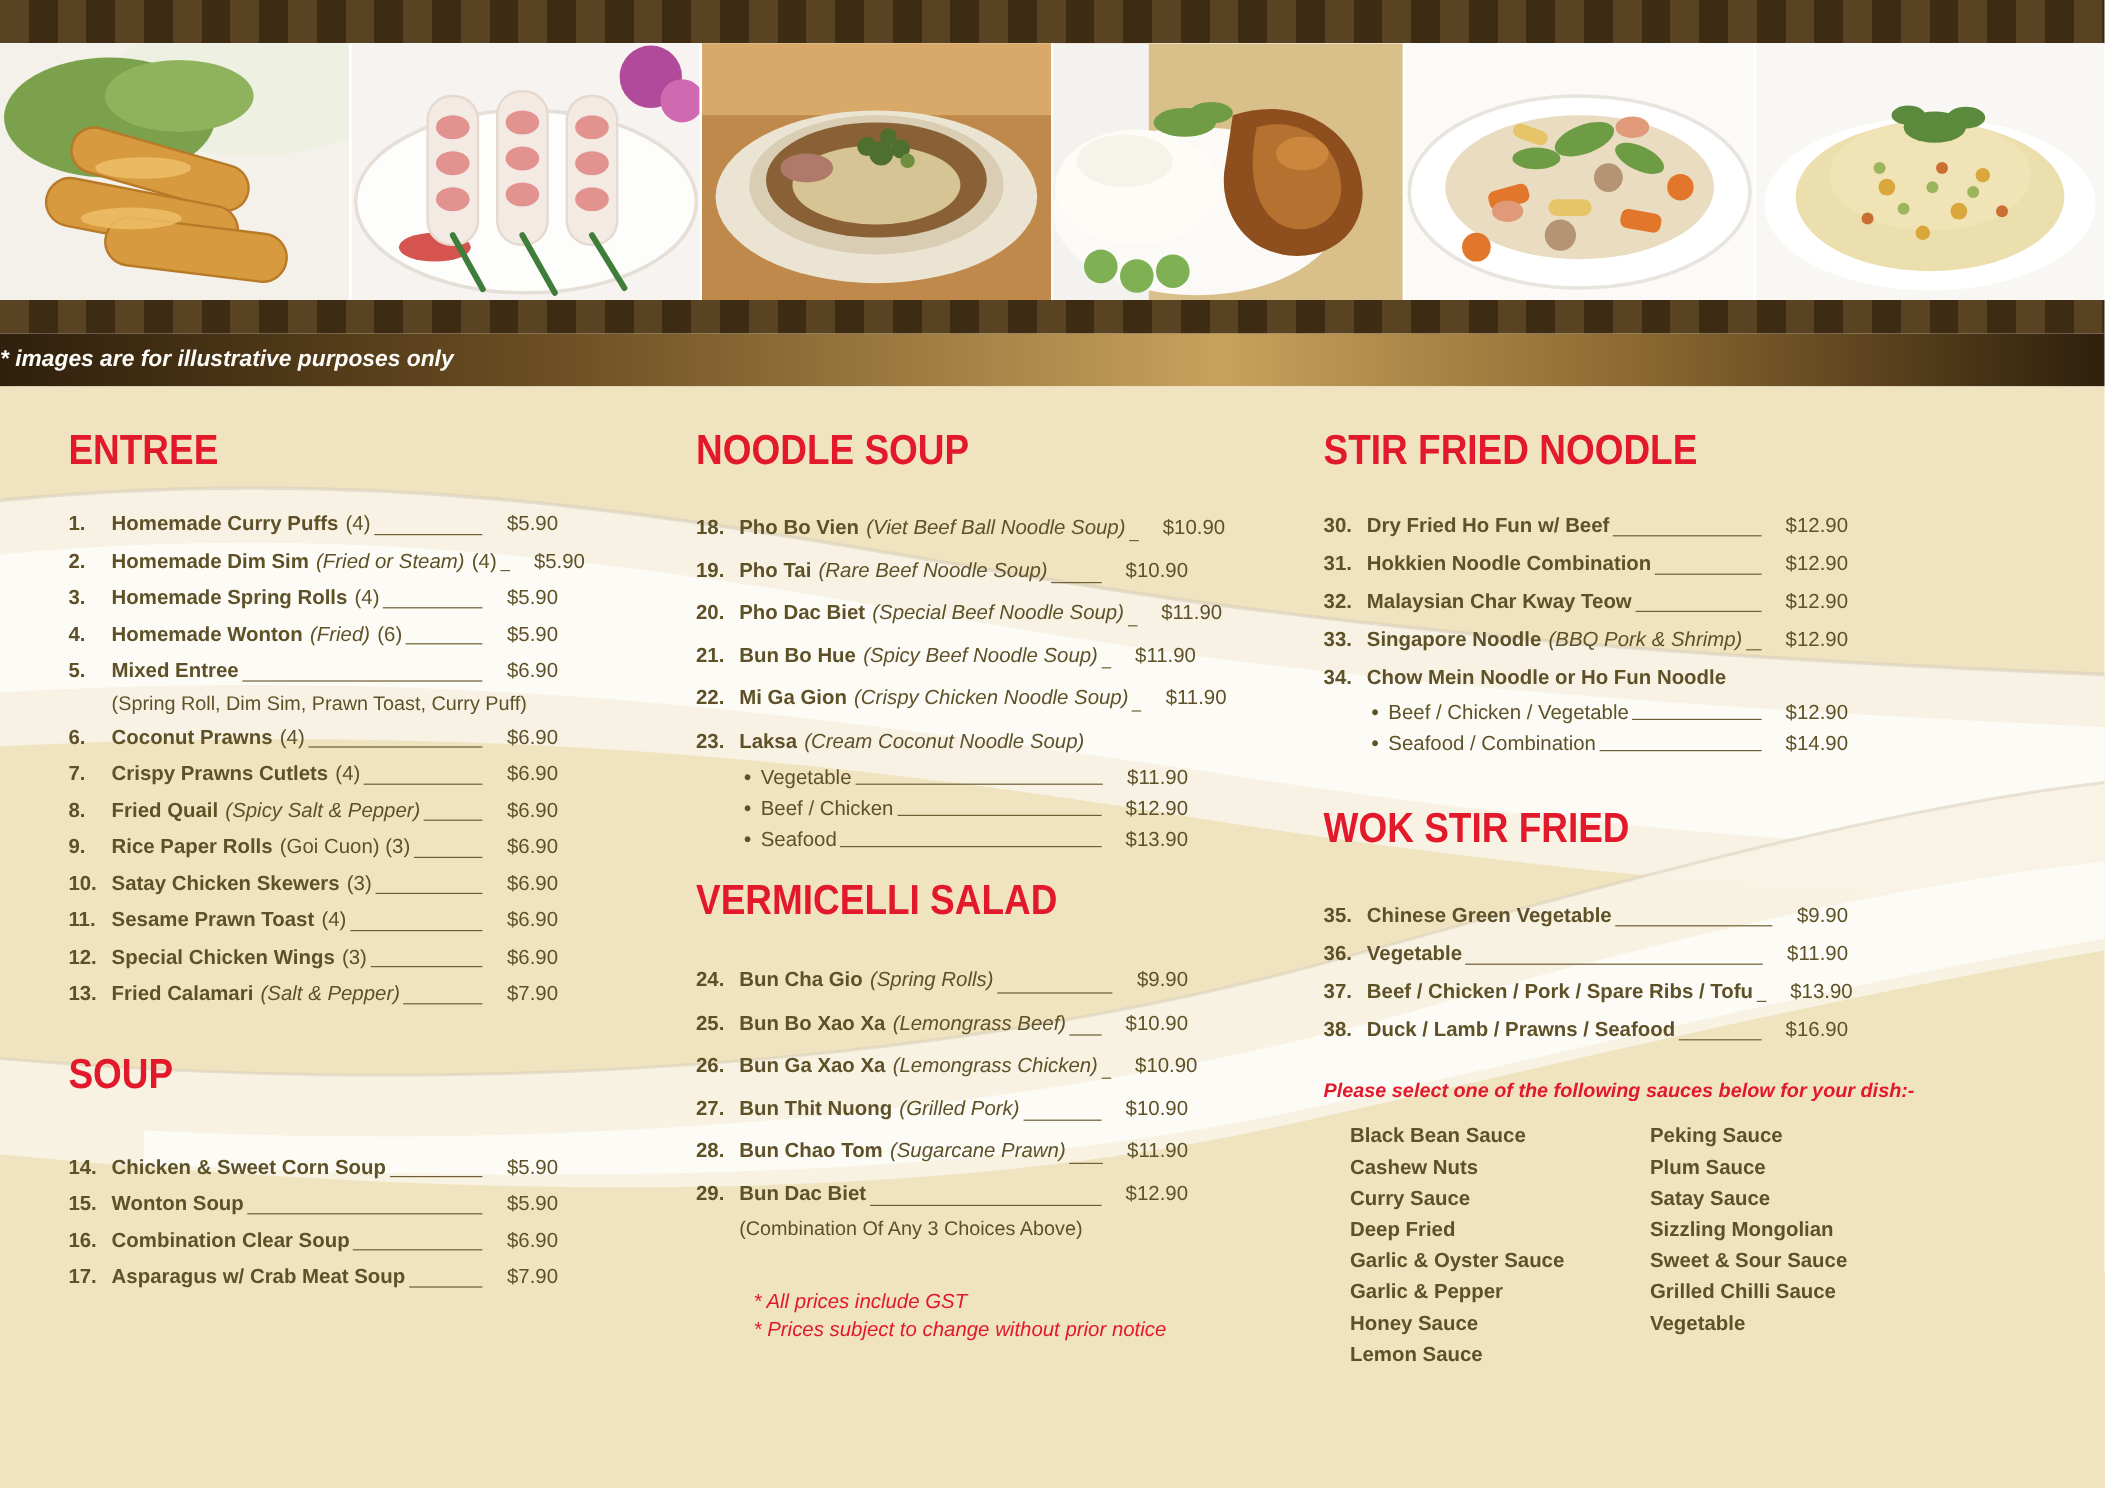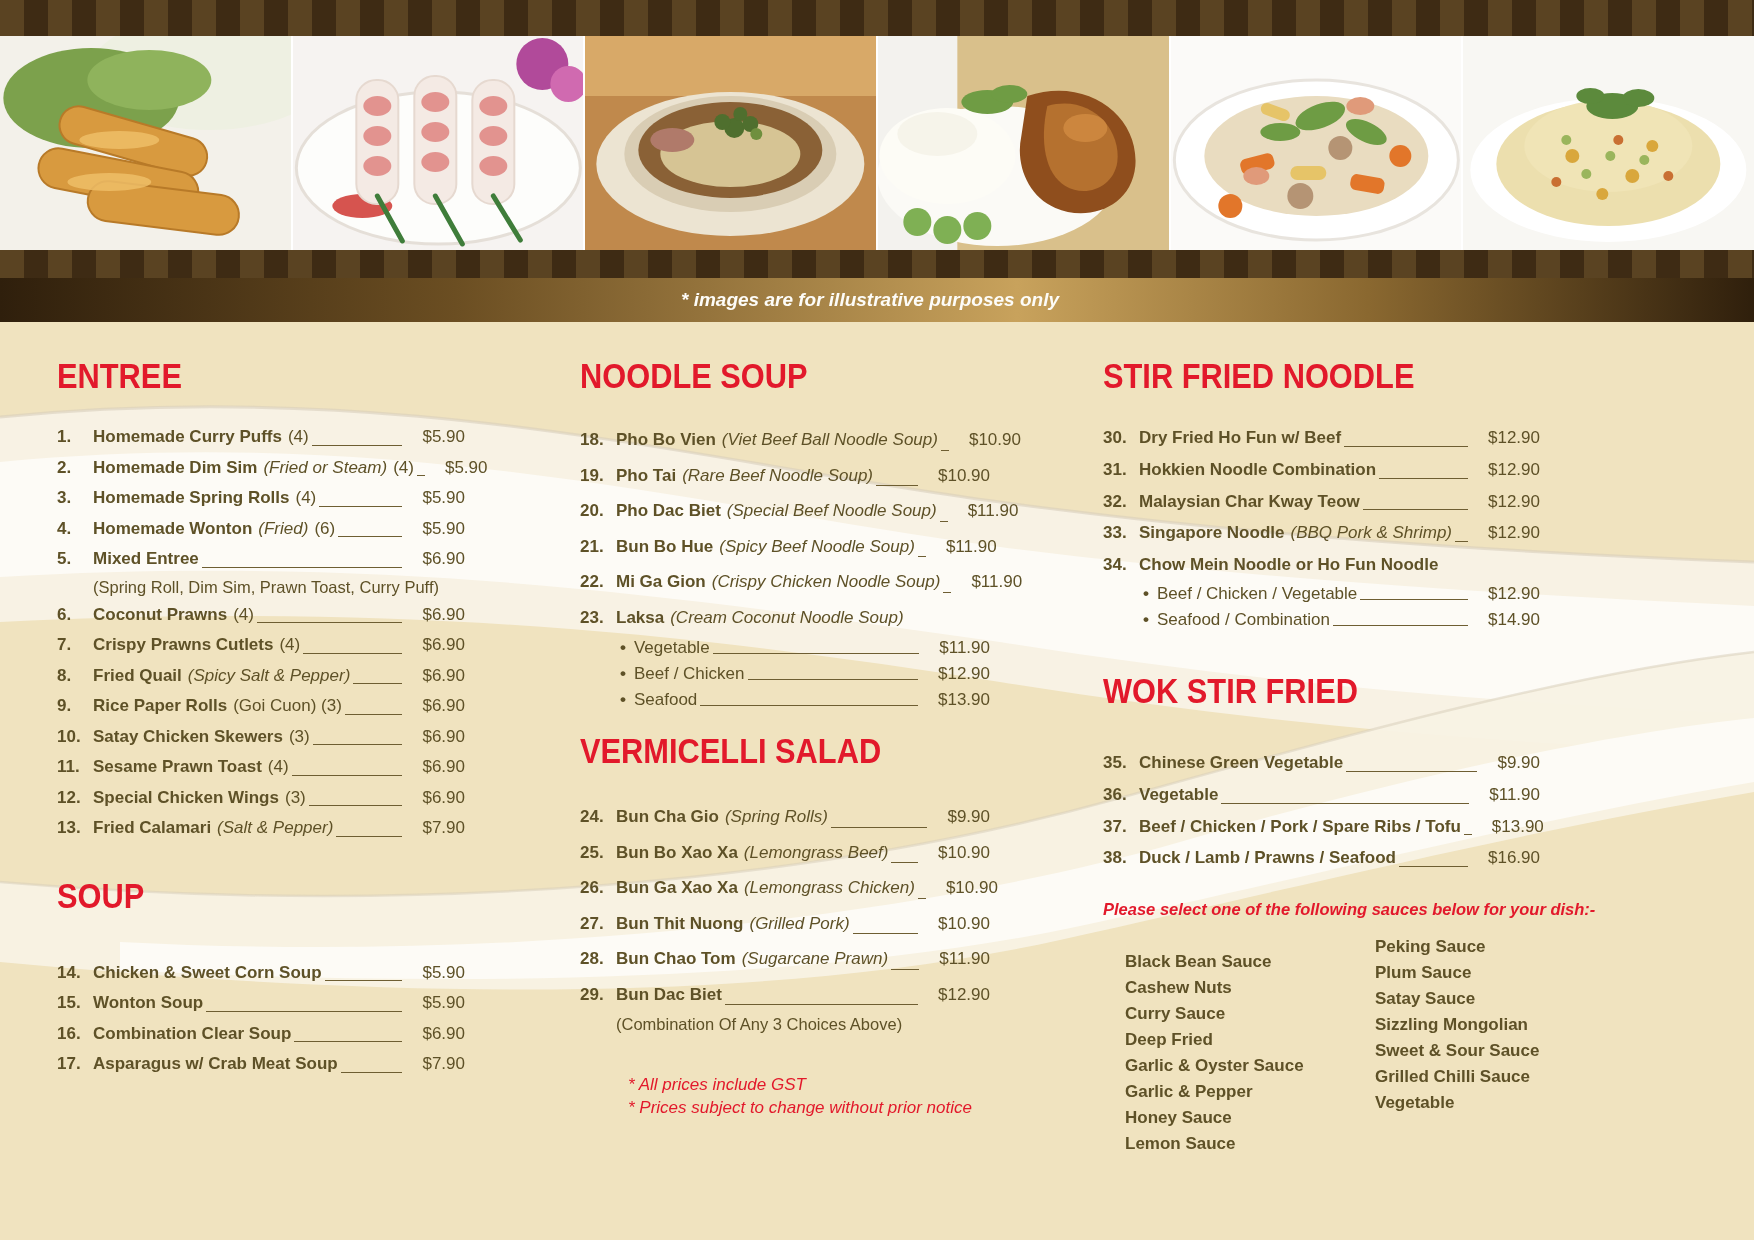--- a/index.html
+++ b/index.html
@@ -10,21 +10,21 @@
           background:repeating-linear-gradient(90deg,#5a4322 0 24px,#3e2b14 24px 48px);}
   .stripe-top{top:0;height:36px;}
   .stripe-mid{top:250px;height:28px;}
   
   .photos{position:absolute;top:36px;left:0;width:100%;height:214px;display:flex;gap:2px;background:#fff;}
   .photo{flex:1;overflow:hidden;}
   .photo svg{display:block;width:100%;height:100%;}
   
   .banner{position:absolute;top:278px;left:0;width:100%;height:44px;box-sizing:border-box;
           background:linear-gradient(90deg,#2f1f0c 0%,#6b4e22 26%,#c8a25c 58%,#8a6830 78%,#2f1f0c 100%);
-          display:flex;align-items:center;justify-content:center;padding-right:14px;}
+          display:flex;align-items:center;justify-content:flex-start;padding-right:14px;}
   .disclaimer{color:#fdfcf8;font-style:italic;font-weight:bold;font-size:19px;}
   
   .menu-body{position:absolute;top:322px;left:0;width:1754px;height:918px;background:#f0e3bf;}
   .waves{position:absolute;inset:0;width:100%;height:100%;}
   .menu-col{position:absolute;top:0;color:#5e5127;}
   .col1{left:57px;width:408px;--row:30.5px;}
   .col2{left:580px;width:410px;--row:35.5px;}
   .col3{left:1103px;width:437px;--row:31.8px;}
   .sec-title{font-size:35px;line-height:36px;font-weight:bold;color:#e2192b;margin:36px 0 28px;
              transform:scaleX(.88);transform-origin:left;white-space:nowrap;}
@@ -42,21 +42,21 @@
   .pr{margin-left:18px;}
   .subnote{font-size:16.5px;line-height:25px;padding-left:36px;white-space:nowrap;}
   .subitem{display:flex;align-items:baseline;line-height:26px;font-size:17px;padding-left:40px;white-space:nowrap;}
   .bullet{margin-right:8px;font-weight:bold;}
   .footnote{color:#e2192b;font-style:italic;font-size:17px;line-height:23px;padding-left:48px;white-space:nowrap;}
   .footnotes{margin-top:36px;}
   .sauce-note{color:#e2192b;font-weight:bold;font-style:italic;font-size:16.5px;line-height:22px;
               margin-top:24px;white-space:nowrap;}
   .sauces{display:flex;margin-top:14px;padding-left:22px;}
   .sauce-list{list-style:none;margin:0;padding:0;}
-  .sauce-list.left{width:250px;flex:none;margin-top:15px;}
+  .sauce-list.left{width:250px;flex:none;}
   .sauce-list li{font-weight:bold;font-size:17px;line-height:26px;white-space:nowrap;}
 </style>
 </head>
 <body>
 
 <div class="page">
 
   <div class="stripe stripe-top"></div>
 
   <div class="photos">

